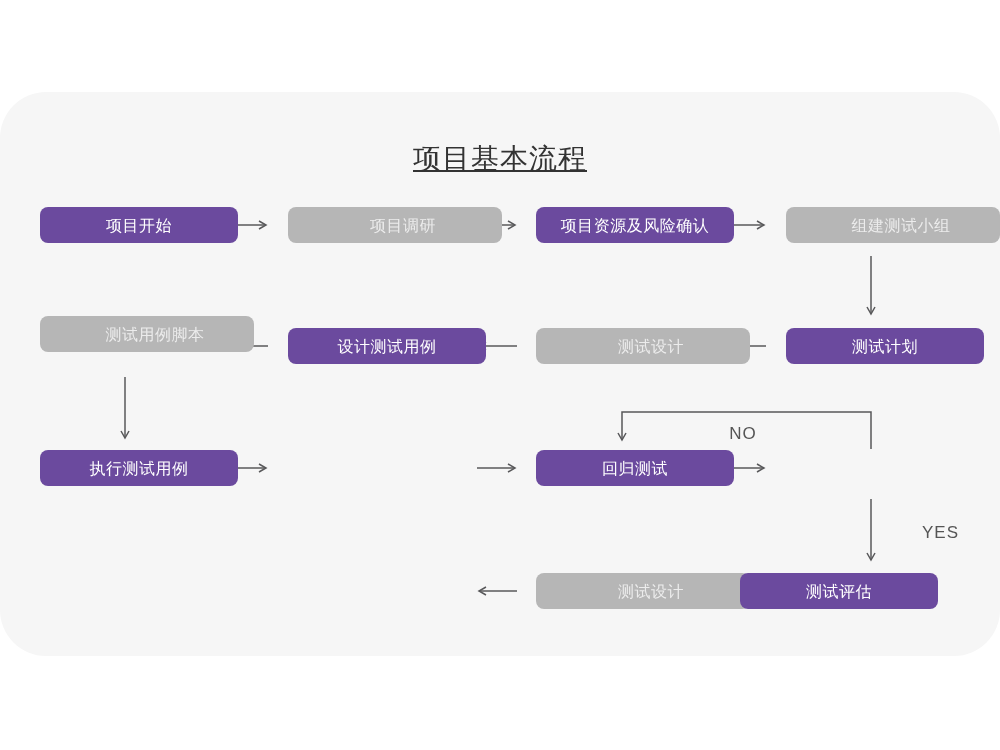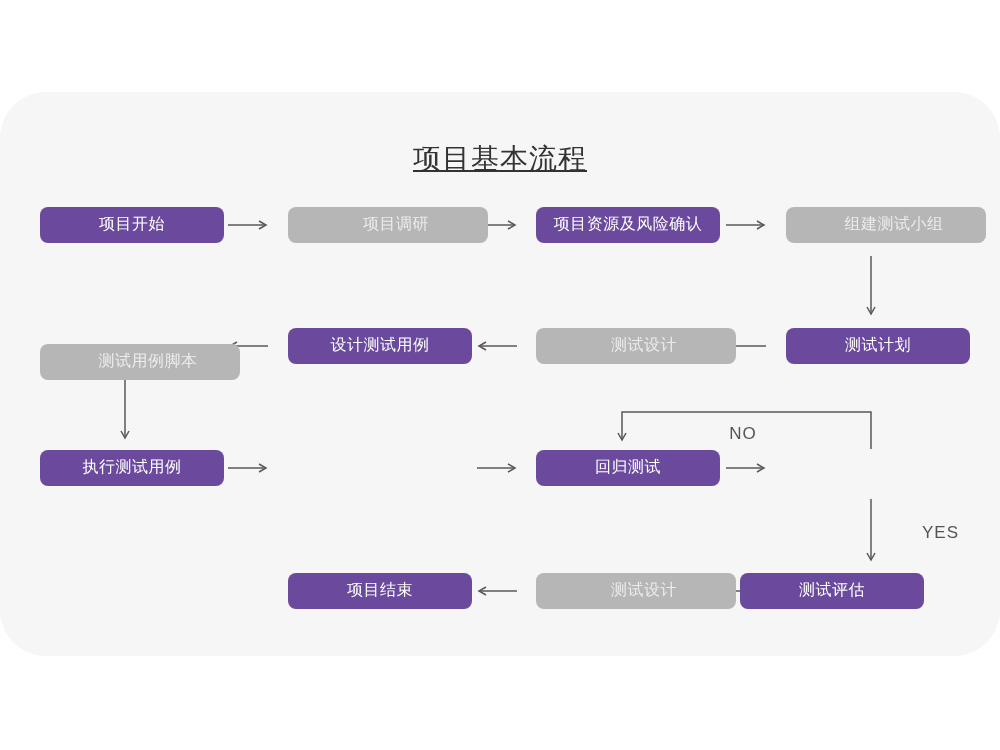--- a/index.html
+++ b/index.html
@@ -45,32 +45,31 @@
     height: 750px;
     pointer-events: none;
   }
   .flow-line {
     stroke: var(--arrow, #58585a);
     stroke-width: 1.5;
     fill: none;
   }
   .node {
     position: absolute;
-    width: 184px;
+    width: 198px;
     height: 36px;
     border-radius: 8px;
     display: flex;
     align-items: center;
     justify-content: center;
     text-align: center;
     font-size: 16px;
     line-height: 21px;
     white-space: pre-line;
     letter-spacing: 0.5px;
-    font-family: Liberation Mono, monospace;
   }
   .node.purple {
     background: var(--purple, #6b4a9e);
     color: var(--purple_text, #ffffff);
   }
   .node.gray {
     background: var(--gray, #b6b6b6);
     color: var(--gray_text, #ececec);
     padding-left: 16px;
   }
@@ -126,28 +125,27 @@
     <path class="flow-line" marker-end="url(#arrowhead)" d="M871,499 V560"></path>
     <path class="flow-line" marker-end="url(#arrowhead)" d="M766,591 H728"></path>
     <path class="flow-line" marker-end="url(#arrowhead)" d="M517,591 H479"></path>
   </svg>
 
   <div class="node purple" style="left:40px;  top:207px">项目开始</div>
   <div class="node gray" style="left:288px; top:207px">项目调研</div>
   <div class="node purple" style="left:536px; top:207px">项目资源及风险确认</div>
   <div class="node gray" style="left:786px; top:207px">组建测试小组</div>
 
-  <div class="node gray" style="left:40px;  top:344px">测试用例脚本</div>
+  <div class="node gray" style="left:40px;  top:316px">测试用例脚本</div>
   <div class="node purple" style="left:288px; top:328px">设计测试用例</div>
   <div class="node gray" style="left:536px; top:328px">测试设计</div>
   <div class="node purple" style="left:786px; top:328px">测试计划</div>
 
   <div class="node purple" style="left:40px;  top:450px">执行测试用例</div>
   <div class="node purple" style="left:536px; top:450px">回归测试</div>
 
-  <div class="node purple" style="left:288px; top:573px">项目结束</div>
   <div class="node gray" style="left:536px; top:573px">测试设计</div>
   <div class="node purple" style="left:740px; top:573px">测试评估</div>
 
   <div class="edge-label no">NO</div>
   <div class="edge-label yes">YES</div>
 
 </div>
 
 </body></html>

